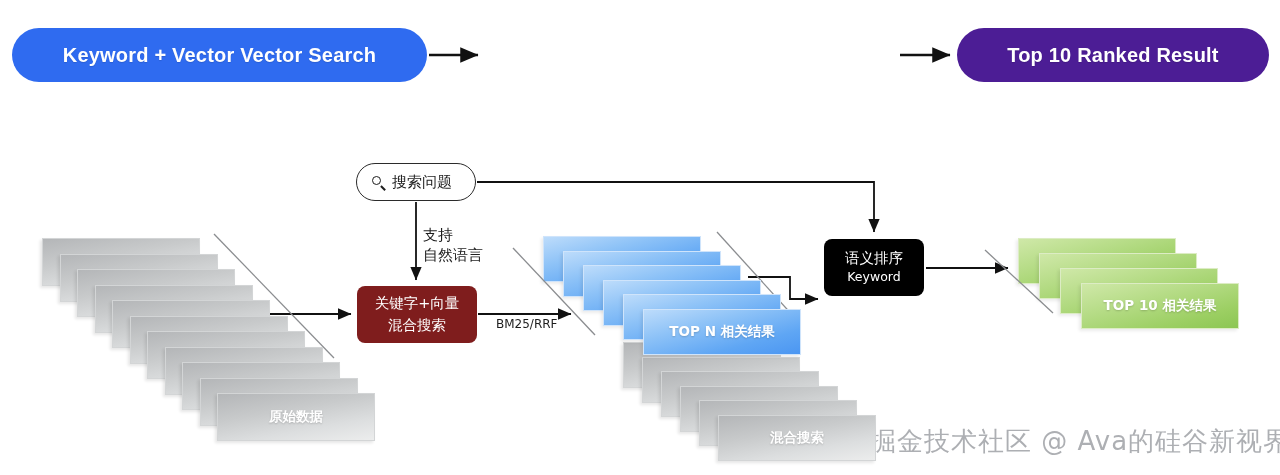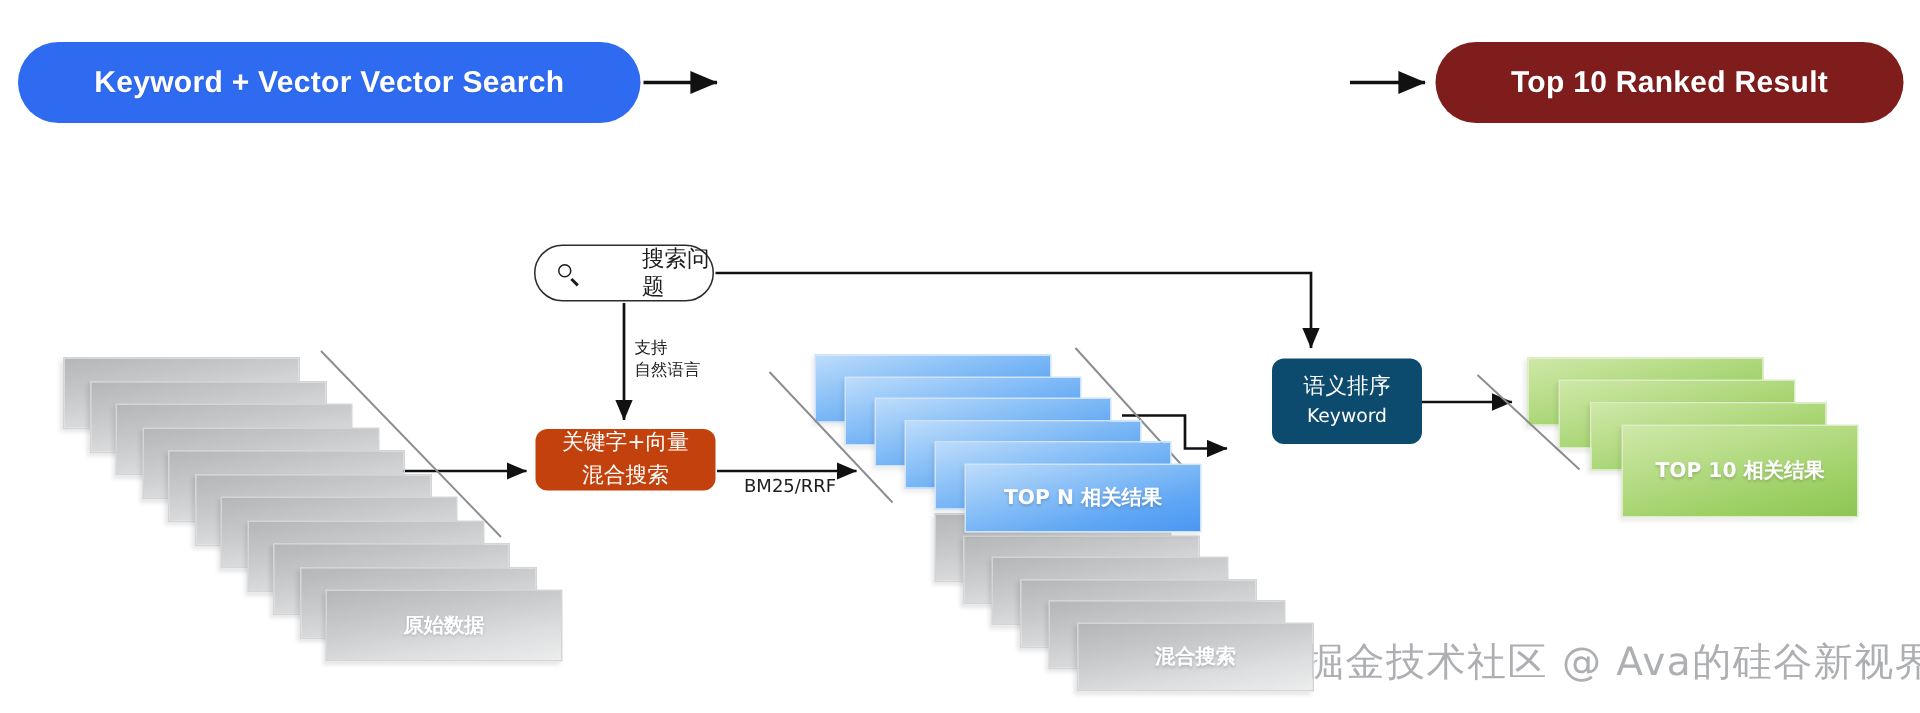--- a/index.html
+++ b/index.html
@@ -11,41 +11,41 @@
 
   
   .banner{
     position:absolute;height:54px;border-radius:27px;
     display:flex;align-items:center;justify-content:center;
     color:#ffffff;font-weight:bold;font-size:20px;letter-spacing:.2px;
     text-shadow:0 1px 1px rgba(0,0,0,.12);
   }
   #banner-hybrid{left:12px;top:28px;width:415px;background:#2f6bf0;}
   #banner-rerank{left:485px;top:28px;width:413px;background:#5cbf5f;}
-  #banner-top10{left:957px;top:28px;width:312px;background:#7f1d1d;}
+  #banner-top10{left:957px;top:28px;width:312px;background:#4c1d95;}
 
   
   #search-pill{
     position:absolute;left:356px;top:163px;width:120px;height:38px;
     border:1.6px solid #2b2b2b;border-radius:19px;background:#fff;
     display:flex;align-items:center;gap:7px;padding-left:15px;box-sizing:border-box;
   }
-  #search-pill .lbl{font-size:15px;color:#1d1d1d;font-family:"DejaVu Sans",sans-serif;margin-left:36px;}
+  #search-pill .lbl{font-size:15px;color:#1d1d1d;font-family:"DejaVu Sans",sans-serif;}
   .mag{width:13px;height:13px;position:relative;flex:0 0 auto;}
   .mag i{position:absolute;left:0;top:0;width:9px;height:9px;border:1.7px solid #1d1d1d;border-radius:50%;box-sizing:border-box;}
   .mag u{position:absolute;left:8.5px;top:9px;width:6px;height:1.8px;background:#1d1d1d;transform:rotate(45deg);transform-origin:left center;}
 
   
   .pbox{
     position:absolute;border-radius:8px;display:flex;flex-direction:column;
     align-items:center;justify-content:center;color:#fff;text-align:center;
     font-family:"DejaVu Sans",sans-serif;
   }
-  #box-hybrid{left:357px;top:286px;width:120px;height:41px;background:#c2410c;font-size:14.5px;line-height:1.45;}
-  #box-rerank{left:824px;top:239px;width:100px;height:57px;background:#0c4a6e;margin-left:24px;}
+  #box-hybrid{left:357px;top:286px;width:120px;height:57px;background:#7f1d1d;font-size:14.5px;line-height:1.45;}
+  #box-rerank{left:824px;top:239px;width:100px;height:57px;background:#000000;}
   #box-rerank .zh{font-size:14.5px;line-height:1.3;}
   #box-rerank .en{font-size:12.5px;line-height:1.4;}
 
   
   .stack{position:absolute;}
   .card{position:absolute;box-sizing:border-box;}
   .card .ctext{
     position:absolute;left:0;right:0;top:50%;transform:translateY(-50%);
     text-align:center;color:#ffffff;font-weight:bold;font-size:13.5px;
     text-shadow:0 1px 2px rgba(0,0,0,.18);font-family:"DejaVu Sans",sans-serif;
@@ -63,21 +63,21 @@
     font-family:"DejaVu Sans",sans-serif;white-space:nowrap;letter-spacing:1px;
   }
   #wm-sub{
     position:absolute;left:985px;top:437px;font-size:27px;color:#d8dadd;opacity:.85;
     font-family:"DejaVu Sans",sans-serif;white-space:nowrap;letter-spacing:2px;
   }
 
   
   .conn-label{
     position:absolute;font-family:"DejaVu Sans",sans-serif;color:#1d1d1d;
-    font-size:11px;line-height:1.35;white-space:pre-line;
+    font-size:15px;line-height:1.35;white-space:pre-line;
   }
   #lbl-support{left:423px;top:225px;}
   #lbl-bm25{left:496px;top:316px;font-size:12px;}
   svg.edges{position:absolute;left:0;top:0;width:1280px;height:475px;overflow:visible;pointer-events:none;}
 </style>
 </head>
 <body>
 
 <div id="stage">
 
@@ -120,21 +120,21 @@
       <div class="card grey" style="left: 57px; top: 43.5px; width: 158px; height: 46px; z-index: 3;"></div>
       <div class="card grey" style="left: 76px; top: 58px; width: 158px; height: 46px; z-index: 4;"></div>
       <div class="card grey" style="left: 95px; top: 72.5px; width: 158px; height: 46px; z-index: 5;">
         <div class="ctext">混合搜索</div>
       </div>
     </div>
   <div class="stack" id="stack-top10" style="left: 1018px; top: 238px; width: 221px; height: 91px;">
       <div class="card green" style="left: 0px; top: 0px; width: 158px; height: 46px; z-index: 0;"></div>
       <div class="card green" style="left: 21px; top: 15px; width: 158px; height: 46px; z-index: 1;"></div>
       <div class="card green" style="left: 42px; top: 30px; width: 158px; height: 46px; z-index: 2;"></div>
-      <div class="card green" style="left: 63px; top: 45px; width: 158px; height: 62px; z-index: 3;">
+      <div class="card green" style="left: 63px; top: 45px; width: 158px; height: 46px; z-index: 3;">
         <div class="ctext">TOP 10 相关结果</div>
       </div>
     </div>
 
   <svg class="edges" viewBox="0 0 1280 475">
     <defs>
       <marker id="arrowBlk" markerWidth="9" markerHeight="9" refX="7.4" refY="3.2" orient="auto">
         <path d="M0,0 L7.6,3.2 L0,6.4 z" fill="#111111"></path>
       </marker>
     </defs>

